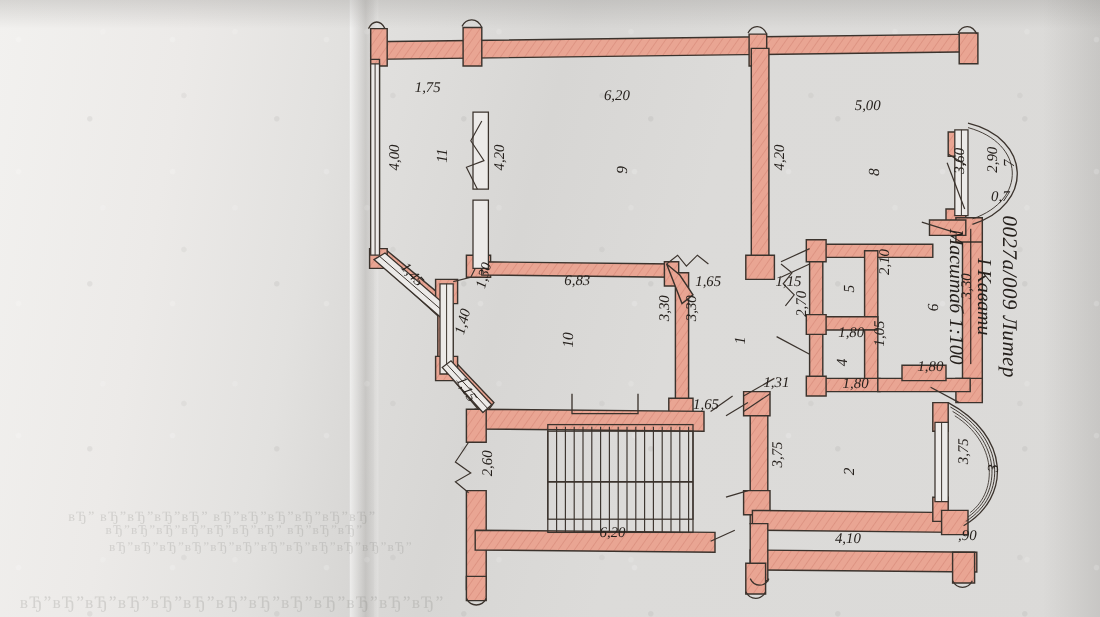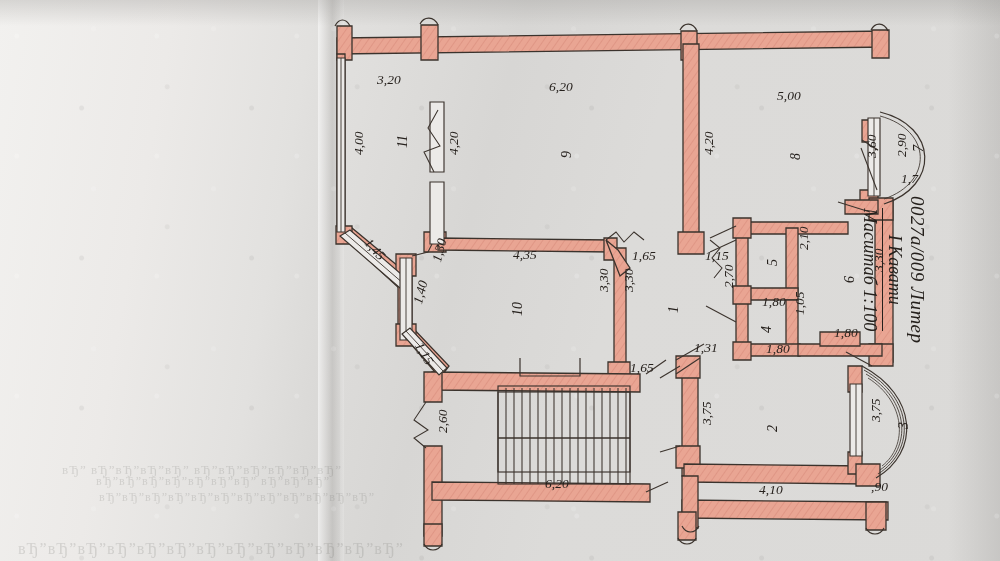--- a/index.html
+++ b/index.html
@@ -289,34 +289,34 @@
     <div class="lbl room" style="left: 560px; top: 158px; transform: rotate(-90deg); transform-origin: left top;">9</div>
     <div class="lbl room" style="left: 789px; top: 160px; transform: rotate(-90deg); transform-origin: left top;">8</div>
     <div class="lbl room" style="left: 912px; top: 152px; transform: rotate(-90deg); transform-origin: left top;">7</div>
     <div class="lbl room" style="left: 511px; top: 316px; transform: rotate(-90deg); transform-origin: left top;">10</div>
     <div class="lbl room" style="left: 667px; top: 313px; transform: rotate(-90deg); transform-origin: left top;">1</div>
     <div class="lbl room" style="left: 766px; top: 266px; transform: rotate(-90deg); transform-origin: left top;">5</div>
     <div class="lbl room" style="left: 760px; top: 333px; transform: rotate(-90deg); transform-origin: left top;">4</div>
     <div class="lbl room" style="left: 843px; top: 283px; transform: rotate(-90deg); transform-origin: left top;">6</div>
     <div class="lbl room" style="left: 766px; top: 432px; transform: rotate(-90deg); transform-origin: left top;">2</div>
     <div class="lbl room" style="left: 897px; top: 429px; transform: rotate(-90deg); transform-origin: left top;">3</div>
-    <div class="lbl dim" style="left: 377px; top: 73px; transform-origin: left top;">3,20</div>
+    <div class="lbl dim" style="left: 377px; top: 73px; transform-origin: left top;">1,75</div>
     <div class="lbl dim" style="left: 549px; top: 80px; transform-origin: left top;">6,20</div>
     <div class="lbl dim" style="left: 777px; top: 89px; transform-origin: left top; font-style: italic;">5,00</div>
     <div class="lbl dim" style="left: 352px; top: 155px; transform: rotate(-90deg); transform-origin: left top;">4,00</div>
     <div class="lbl dim" style="left: 447px; top: 155px; transform: rotate(-90deg); transform-origin: left top;">4,20</div>
     <div class="lbl dim" style="left: 702px; top: 155px; transform: rotate(-90deg); transform-origin: left top;">4,20</div>
     <div class="lbl dim" style="left: 865px; top: 158px; transform: rotate(-90deg); transform-origin: left top;">3,60</div>
     <div class="lbl dim" style="left: 895px; top: 157px; transform: rotate(-90deg); transform-origin: left top;">2,90</div>
-    <div class="lbl dim" style="left: 901px; top: 172px; transform-origin: left top;">1,7</div>
+    <div class="lbl dim" style="left: 901px; top: 172px; transform-origin: left top;">0,7</div>
     <div class="lbl dim" style="left: 372px; top: 236px; transform: rotate(48deg); transform-origin: left top;">1,45</div>
     <div class="lbl dim" style="left: 430px; top: 260px; transform: rotate(-75deg); transform-origin: left top;">1,30</div>
     <div class="lbl dim" style="left: 411px; top: 302px; transform: rotate(-75deg); transform-origin: left top;">1,40</div>
     <div class="lbl dim" style="left: 424px; top: 340px; transform: rotate(60deg); transform-origin: left top;">1,15</div>
-    <div class="lbl dim" style="left: 513px; top: 248px; transform-origin: left top;">4,35</div>
+    <div class="lbl dim" style="left: 513px; top: 248px; transform-origin: left top;">6,83</div>
     <div class="lbl dim" style="left: 632px; top: 249px; transform-origin: left top;">1,65</div>
     <div class="lbl dim" style="left: 705px; top: 249px; transform-origin: left top;">1,15</div>
     <div class="lbl dim" style="left: 597px; top: 292px; transform: rotate(-90deg); transform-origin: left top;">3,30</div>
     <div class="lbl dim" style="left: 622px; top: 292px; transform: rotate(-90deg); transform-origin: left top;">3,30</div>
     <div class="lbl dim" style="left: 722px; top: 288px; transform: rotate(-90deg); transform-origin: left top;">2,70</div>
     <div class="lbl dim" style="left: 797px; top: 250px; transform: rotate(-90deg); transform-origin: left top;">2,10</div>
     <div class="lbl dim" style="left: 762px; top: 295px; transform-origin: left top;">1,80</div>
     <div class="lbl dim" style="left: 793px; top: 315px; transform: rotate(-90deg); transform-origin: left top;">1,05</div>
     <div class="lbl dim" style="left: 766px; top: 342px; transform-origin: left top;">1,80</div>
     <div class="lbl dim" style="left: 872px; top: 272px; transform: rotate(-90deg); transform-origin: left top;">3,30</div>

